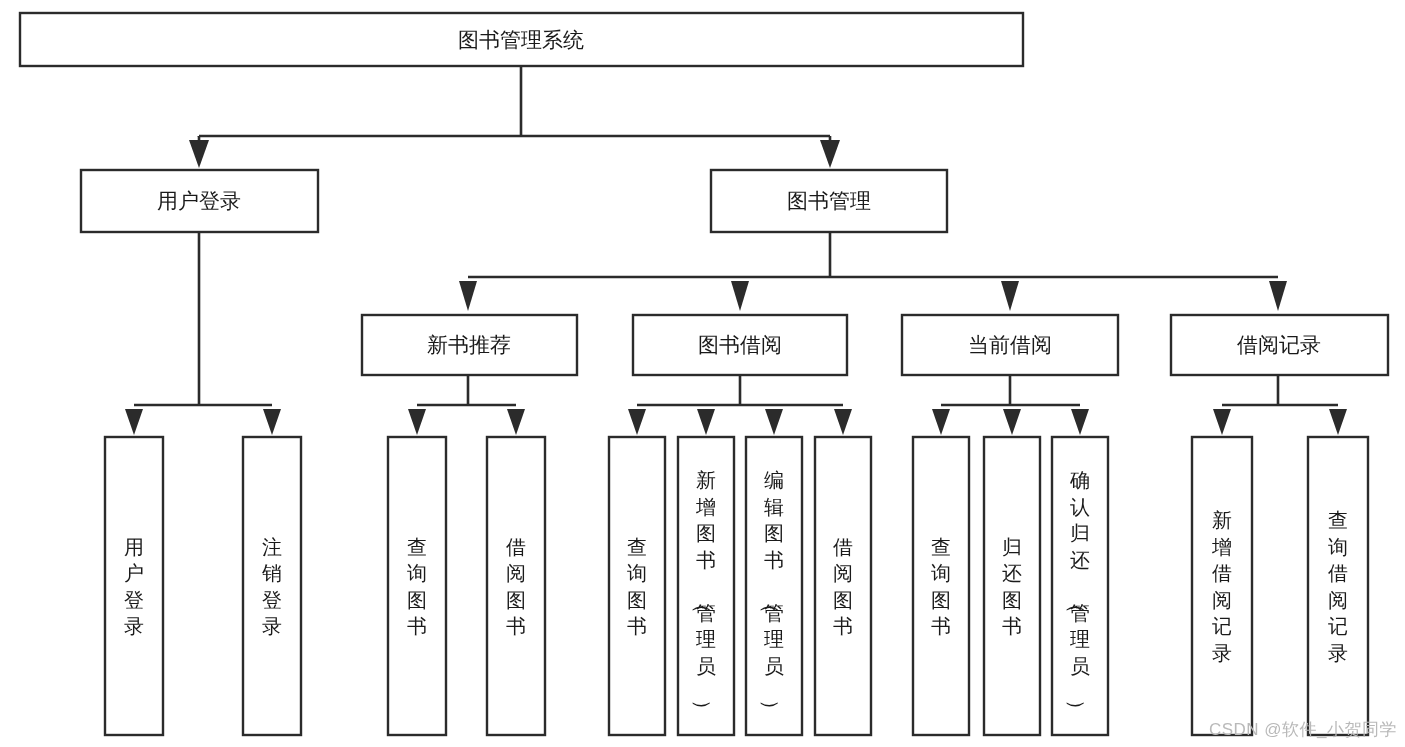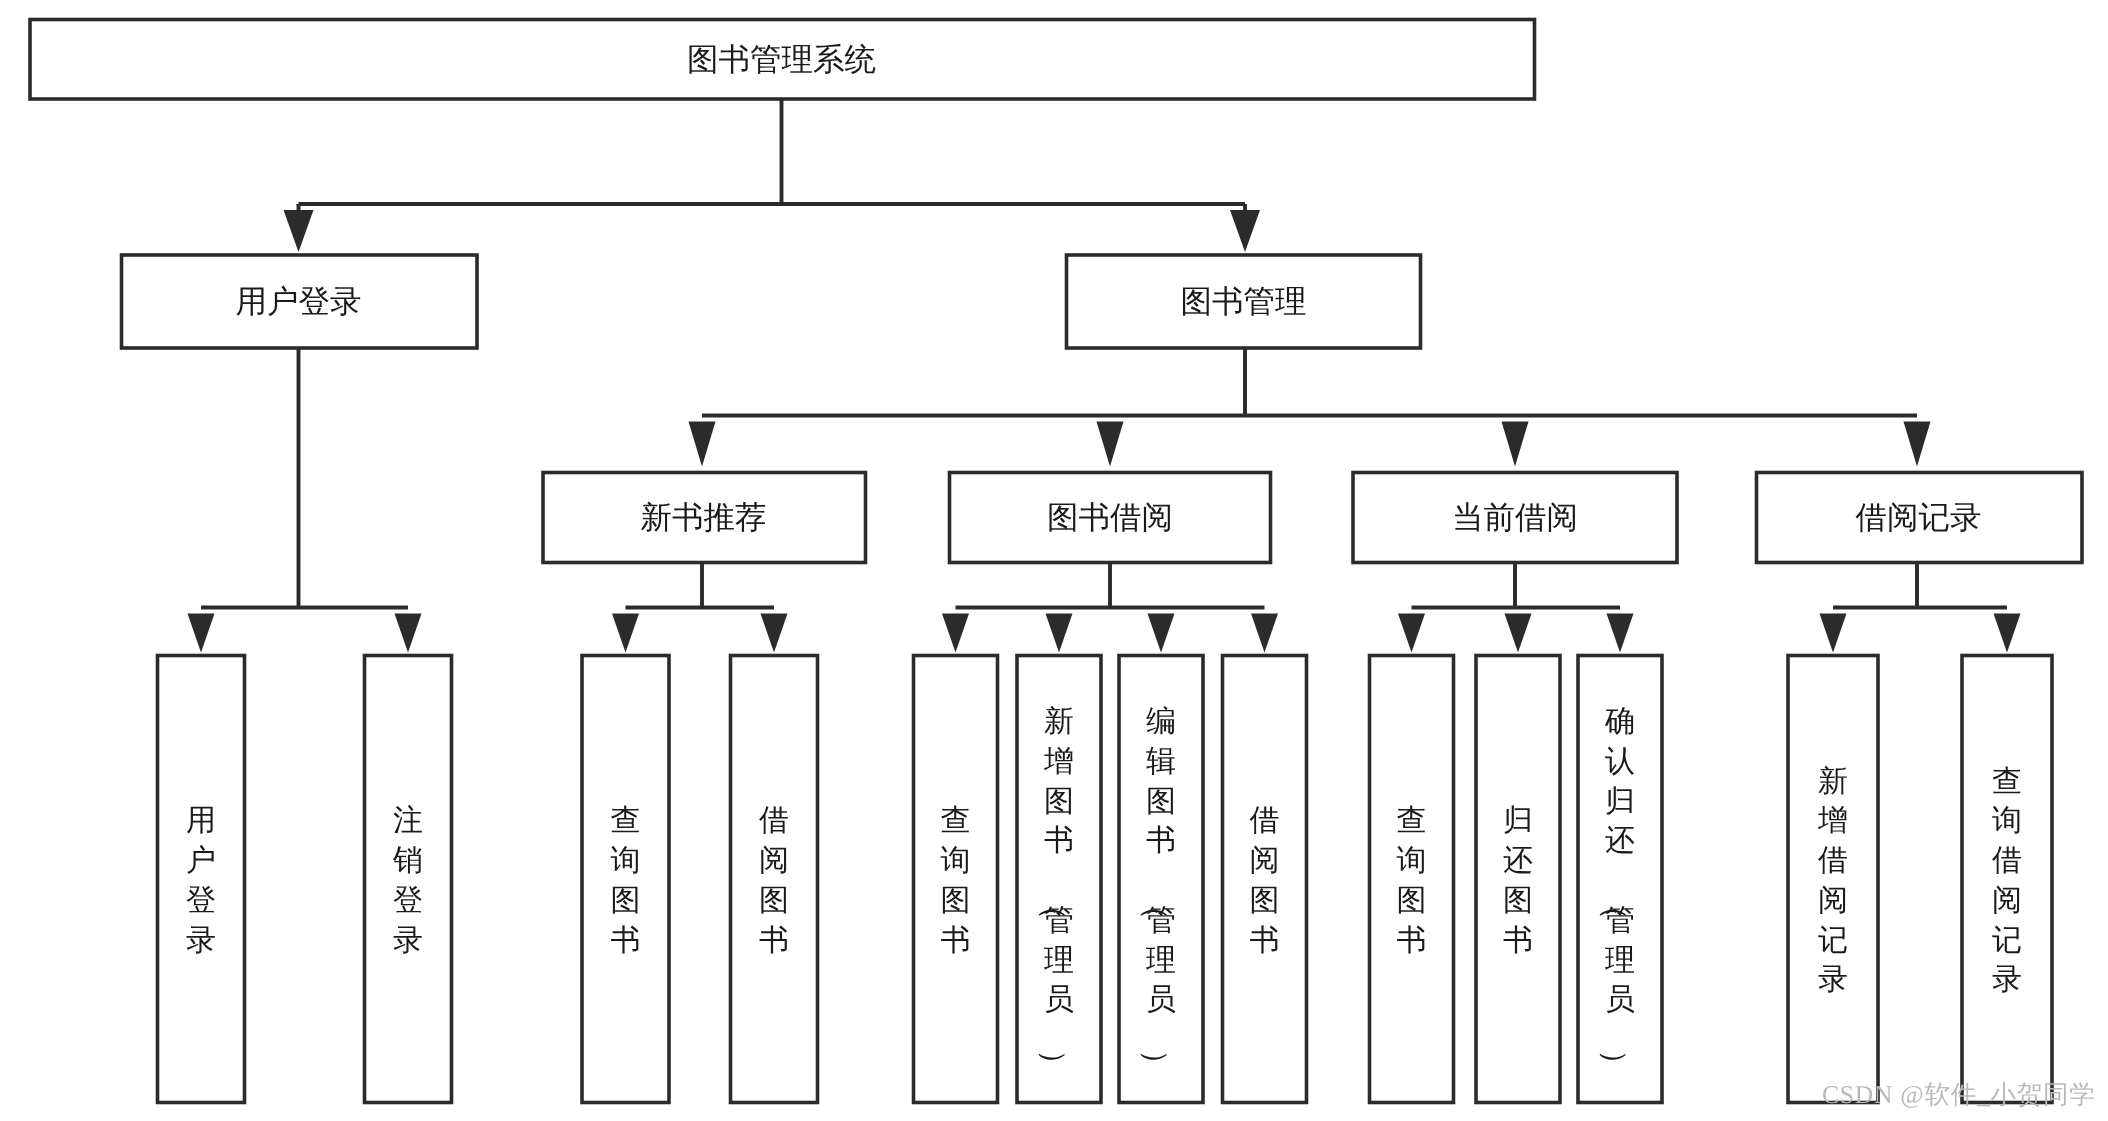--- a/index.html
+++ b/index.html
@@ -52,21 +52,21 @@
   .node-label-v {
     font-family: "DejaVu Sans", "Liberation Sans", sans-serif;
     font-size: 20px;
     fill: #1a1a1a;
     text-anchor: middle;
   }
   .watermark {
     position: absolute;
     right: 8px;
     bottom: 6px;
-    font-family: Liberation Serif, serif;
+    font-family: Liberation Sans, sans-serif;
     font-size: 17px;
     color: #b9b9b9;
     white-space: nowrap;
     letter-spacing: 0.5px;
     pointer-events: none;
   }
 </style>
 </head>
 <body>
 

